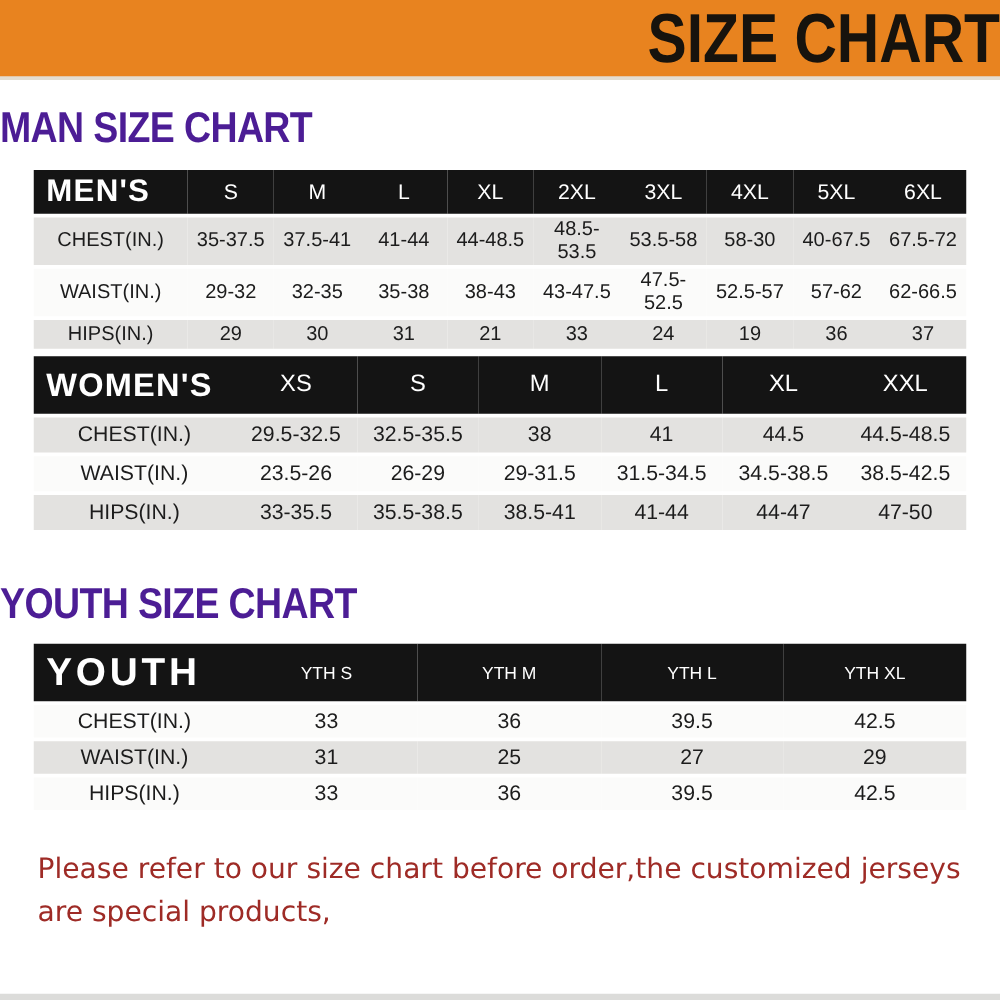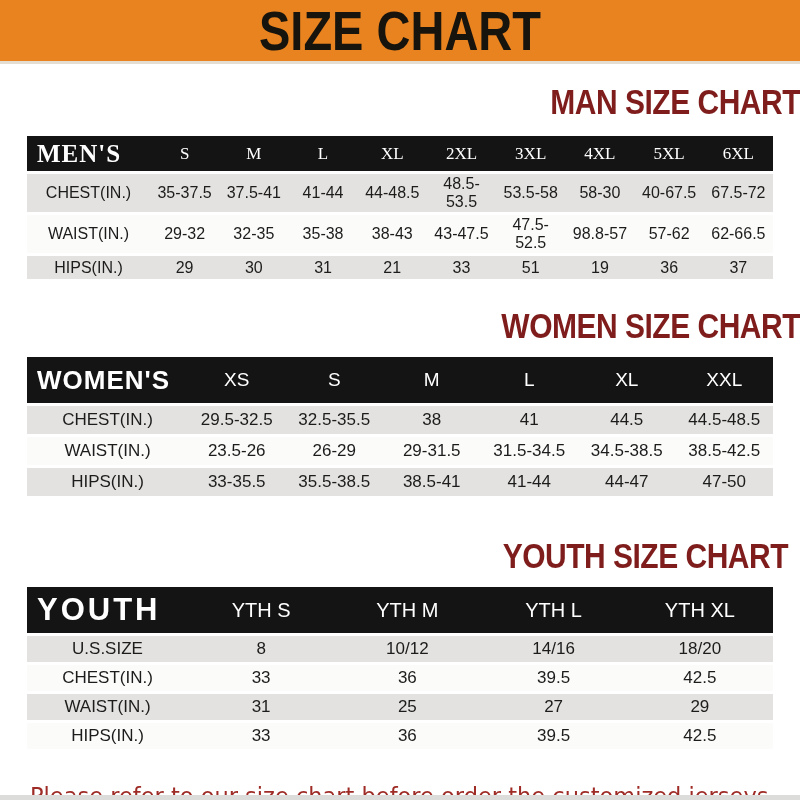--- a/index.html
+++ b/index.html
@@ -13,31 +13,31 @@
   }
   html,body{margin:0;padding:0;}
   body{
     width:800px;height:800px;overflow:hidden;background:#ffffff;
     font-family:"Liberation Sans",sans-serif;color:var(--text-dark);
     position:relative;
   }
   
   .banner{
     height:61px;background:var(--banner-bg);
-    display:flex;align-items:center;justify-content:center;
+    display:flex;align-items:center;justify-content:flex-end;
     border-bottom:3px solid #e3ddd2;
   }
   .banner-title{
     margin:0;font-weight:bold;font-size:47px;letter-spacing:0px;
     color:#17130d;display:inline-block;transform:scaleY(1.18);
     white-space:nowrap;
   }
   
   .section-title{
-    text-align:right;font-weight:bold;color:#7f1d1d;
+    text-align:left;font-weight:bold;color:#4c1d95;
     margin:0;white-space:nowrap;
   }
   .section-title span{display:inline-block;transform:scaleY(1.15);letter-spacing:-0.5px;}
   .men .section-title{font-size:30px;padding:22px 0 13px 0;}
   .women .section-title{font-size:30px;padding:27px 0 11px 0;}
   .youth .section-title{font-size:30px;padding:40px 12px 11px 0;}
   
   .size-table{
     width:746px;margin:0 auto;table-layout:fixed;
     border-collapse:separate;border-spacing:0 3px;
@@ -48,31 +48,31 @@
   }
   .size-table thead th.group-label{
     text-align:left;padding-left:10px;font-weight:bold;letter-spacing:1px;
   }
   .size-table td{
     text-align:center;vertical-align:middle;color:#1c1c1c;
   }
   .size-table tr.shade td{background:var(--row-shade);}
   .size-table tr.plain td{background:var(--row-plain);}
   
-  .men .size-table thead th{height:33px;font-size:17px;font-family:Liberation Serif, serif;}
+  .men .size-table thead th{height:33px;font-size:17px;}
   .men .size-table thead th.group-label{font-size:25px;}
   .men .size-table td{height:21px;font-size:16px;}
   .men .size-table th:first-child,.men .size-table td:first-child{width:112px;}
   
   .women .size-table thead th{height:44px;font-size:19px;}
   .women .size-table thead th.group-label{font-size:26px;margin-top:36px;}
   .women .size-table td{height:26px;font-size:17px;}
   .women .size-table th:first-child,.women .size-table td:first-child{width:150px;}
   
-  .youth .size-table thead th{height:44px;font-size:20px;}
+  .youth .size-table thead th{height:44px;font-size:14px;}
   .youth .size-table thead th.group-label{font-size:31px;letter-spacing:3px;}
   .youth .size-table td{height:24px;font-size:17px;}
   .youth .size-table th:first-child,.youth .size-table td:first-child{width:150px;}
   
   .footer-note{
     margin:27px 20px 0 30px;
     font-family:"DejaVu Sans",sans-serif;
     color:var(--footer-red);
   }
   .footer-note p{margin:0;font-size:22.5px;line-height:35px;}
@@ -120,42 +120,41 @@
             <td>67.5-72</td>
           </tr>
           <tr class="plain">
             <td>WAIST(IN.)</td>
             <td>29-32</td>
             <td>32-35</td>
             <td>35-38</td>
             <td>38-43</td>
             <td>43-47.5</td>
             <td>47.5-52.5</td>
-            <td>98.8-57</td>
+            <td>52.5-57</td>
             <td>57-62</td>
             <td>62-66.5</td>
           </tr>
           <tr class="shade">
             <td>HIPS(IN.)</td>
             <td>29</td>
             <td>30</td>
             <td>31</td>
             <td>21</td>
             <td>33</td>
-            <td>51</td>
+            <td>24</td>
             <td>19</td>
             <td>36</td>
             <td>37</td>
           </tr>
         </tbody>
       </table>
   </section>
 
   <section class="chart-section women">
-    <h2 class="section-title"><span>WOMEN SIZE CHART</span></h2>
     <table class="size-table">
         <thead>
           <tr>
             <th class="group-label">WOMEN'S</th>
             <th>XS</th>
             <th>S</th>
             <th>M</th>
             <th>L</th>
             <th>XL</th>
             <th>XXL</th>
@@ -199,27 +198,20 @@
         <thead>
           <tr>
             <th class="group-label">YOUTH</th>
             <th>YTH S</th>
             <th>YTH M</th>
             <th>YTH L</th>
             <th>YTH XL</th>
           </tr>
         </thead>
         <tbody>
-          <tr class="shade">
-            <td>U.S.SIZE</td>
-            <td>8</td>
-            <td>10/12</td>
-            <td>14/16</td>
-            <td>18/20</td>
-          </tr>
           <tr class="plain">
             <td>CHEST(IN.)</td>
             <td>33</td>
             <td>36</td>
             <td>39.5</td>
             <td>42.5</td>
           </tr>
           <tr class="shade">
             <td>WAIST(IN.)</td>
             <td>31</td>

